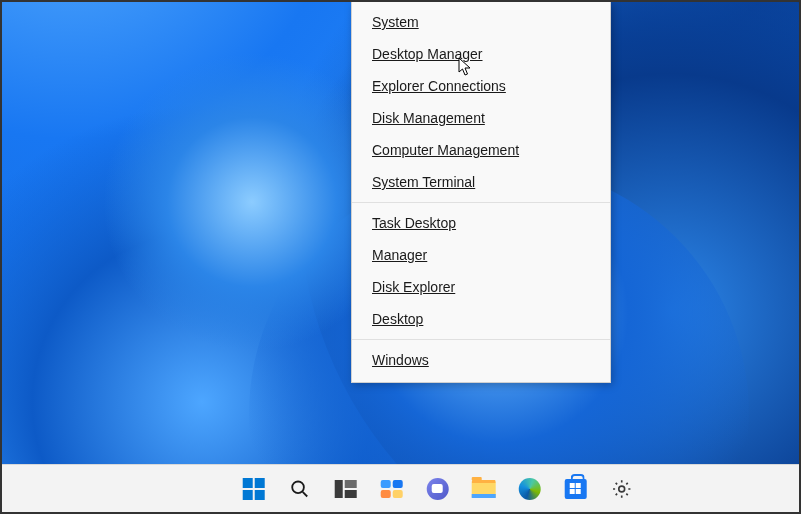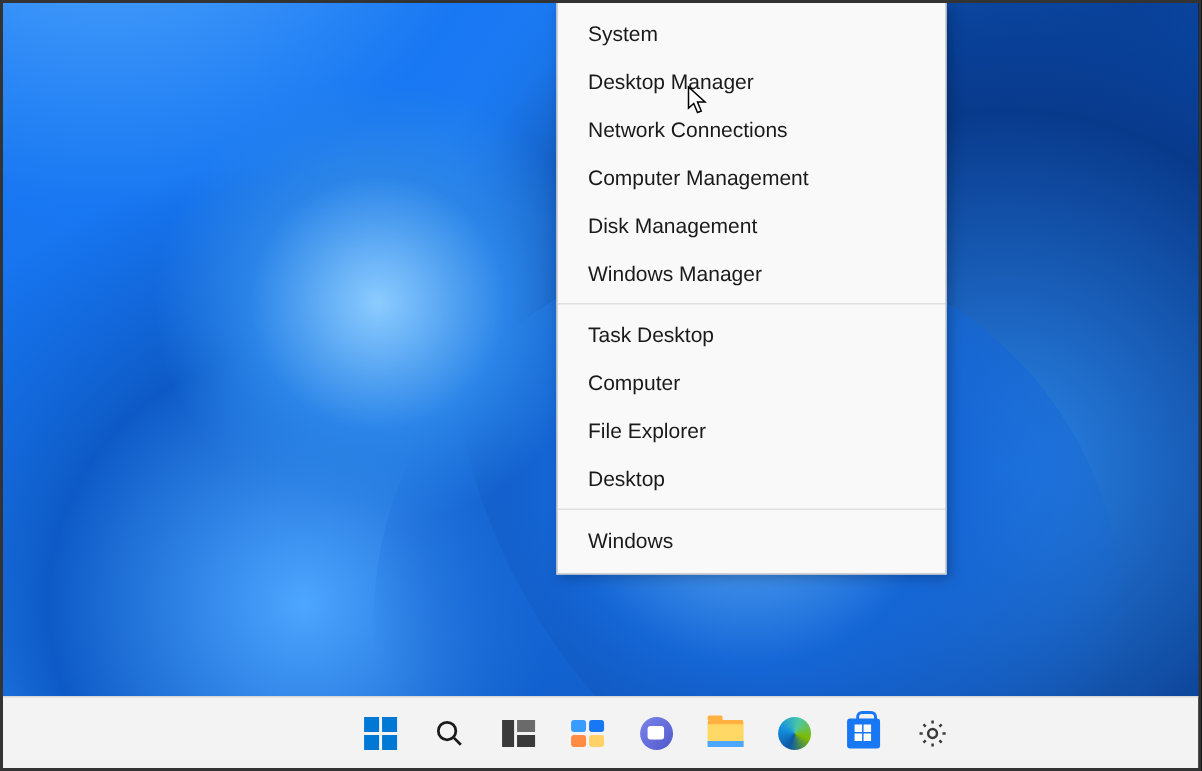--- a/index.html
+++ b/index.html
@@ -32,29 +32,30 @@
     .s1 { width: 900px; height: 900px; top: -400px; left: -200px; background: radial-gradient(circle at 30% 30%, #5bb0ff 0%, #1877f2 30%, transparent 60%); }
     .s2 { width: 700px; height: 700px; top: -100px; left: 200px; background: radial-gradient(circle at 60% 40%, #3b9cff 0%, #0a4fb5 35%, transparent 65%); transform: rotate(45deg); }
     .s3 { width: 600px; height: 600px; top: 100px; left: -100px; background: radial-gradient(circle at 50% 50%, #4da6ff 0%, #0d5ac7 40%, transparent 70%); }
     .s4 { width: 800px; height: 800px; top: -200px; right: -300px; background: radial-gradient(circle at 40% 60%, #2b85e8 0%, #083a8c 35%, transparent 60%); transform: rotate(-30deg); }
     .s5 { width: 500px; height: 500px; bottom: -200px; right: 50px; background: radial-gradient(circle at 50% 30%, #6bbaff 0%, #1566d6 30%, transparent 65%); }
     .s6 { width: 300px; height: 300px; top: 50px; left: 100px; background: radial-gradient(circle at 50% 50%, #8cccff 0%, #2b85e8 40%, transparent 70%); }
 
     .context-menu {
       position: absolute;
       top: 0;
-      left: 369px;
+      left: 349px;
       width: 260px;
       background: #f9f9f9;
       border: 1px solid #d0d0d0;
       border-top: none;
       box-shadow: 2px 2px 8px rgba(0,0,0,0.25);
       padding: 4px 0 6px 0;
       font-size: 14px;
       color: #1a1a1a;
+      text-decoration: underline;
     }
     .menu-item {
       display: flex;
       align-items: center;
       justify-content: space-between;
       padding: 8px 20px;
       cursor: default;
       white-space: nowrap;
     }
     .menu-separator {
@@ -210,40 +211,40 @@
 </div>
 
 <div class="context-menu">
   <div class="menu-item">
     <span>System</span>
   </div>
   <div class="menu-item">
     <span>Desktop Manager</span>
   </div>
   <div class="menu-item">
-    <span>Network Connections</span>
+    <span>Explorer Connections</span>
+  </div>
+  <div class="menu-item">
+    <span>Disk Management</span>
   </div>
   <div class="menu-item">
     <span>Computer Management</span>
   </div>
   <div class="menu-item">
-    <span>Disk Management</span>
-  </div>
-  <div class="menu-item">
-    <span>Windows Manager</span>
+    <span>System Terminal</span>
   </div>
   <div class="menu-separator"></div>
   <div class="menu-item">
     <span>Task Desktop</span>
   </div>
   <div class="menu-item">
-    <span>Computer</span>
-  </div>
-  <div class="menu-item">
-    <span>File Explorer</span>
+    <span>Manager</span>
+  </div>
+  <div class="menu-item">
+    <span>Disk Explorer</span>
   </div>
   <div class="menu-item">
     <span>Desktop</span>
   </div>
   <div class="menu-separator"></div>
   <div class="menu-item">
     <span>Windows</span>
   </div>
 </div>
 

